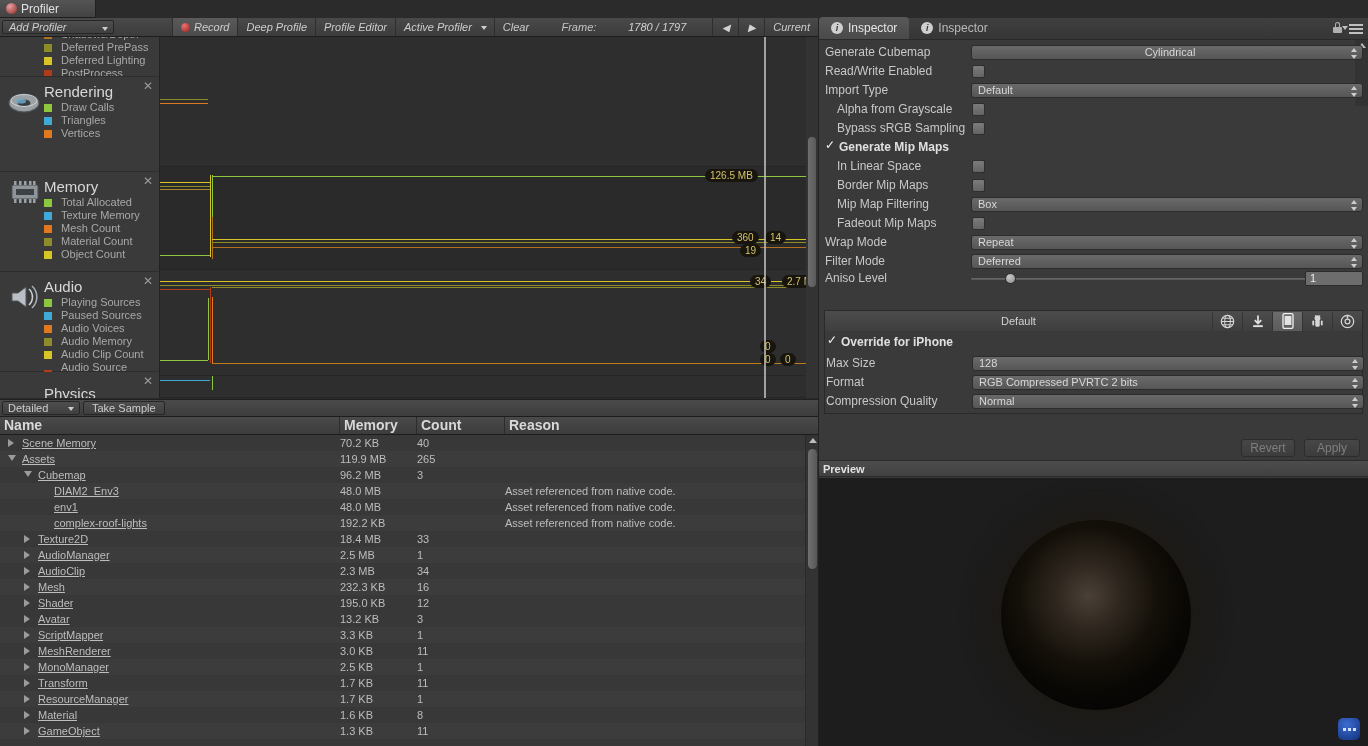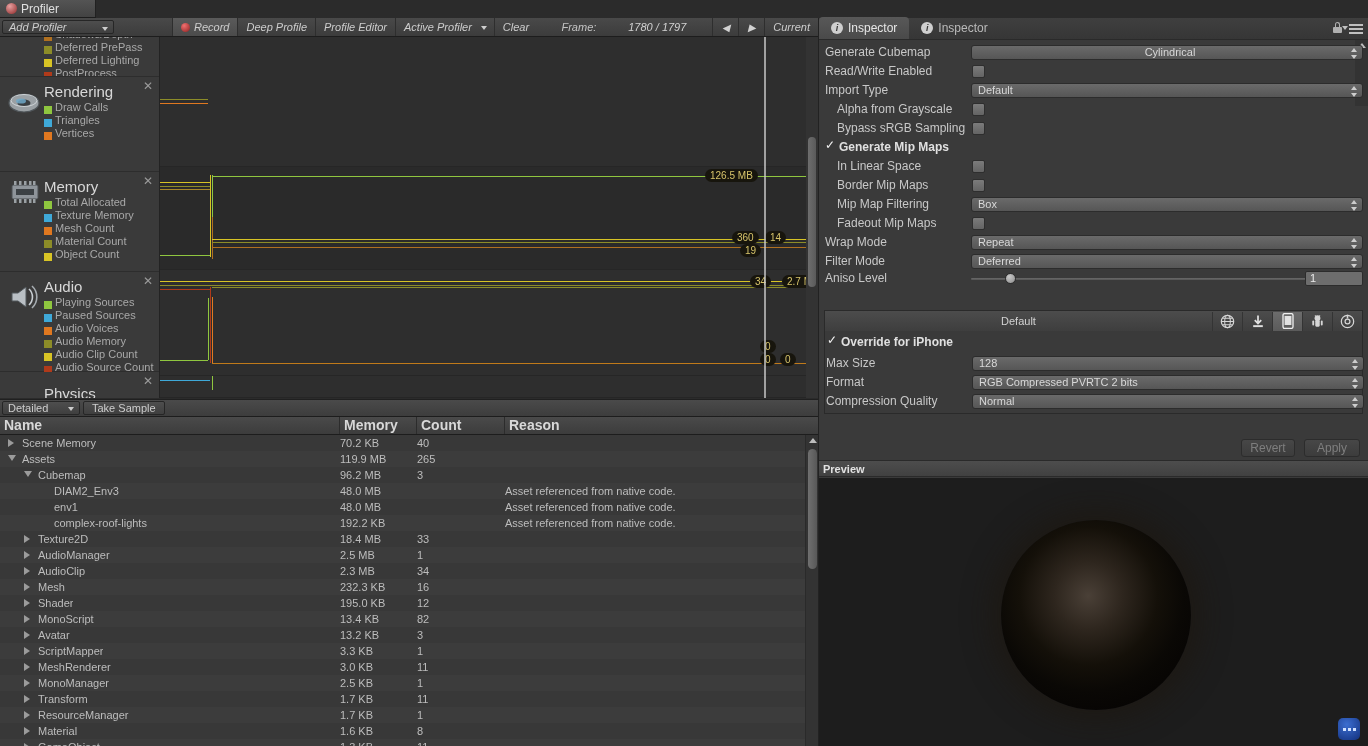--- a/index.html
+++ b/index.html
@@ -99,21 +99,21 @@
     padding: 6px 0 6px 0; background: #3a3a3a;
   }
   .mod.clip-top { padding-top: 0; }
   .mod .close {
     position: absolute; right: 6px; top: 3px; color: #9a9a9a; font-size: 12px; line-height: 1;
   }
   .mod-title { font-size: 15px; color: #d8d8d8; margin-left: 44px; margin-bottom: 1px; }
   .mod-ico {
     position: absolute; left: 8px; top: 12px; width: 32px; height: 28px;
   }
-  .leg { display: flex; align-items: flex-end; gap: 3px; margin-left: 44px; line-height: 13px; }
+  .leg { display: flex; align-items: center; gap: 9px; margin-left: 44px; line-height: 13px; }
   .leg i { width: 8px; height: 8px; display: block; }
   .leg span { font-size: 11px; color: #a8a8a8; }
 
   
   .graphs {
     position: absolute; left: 160px; top: 37px; right: 550px; bottom: 348px;
     background: #2f2f2f; overflow: hidden;
   }
   .gpane { position: absolute; left: 0; right: 12px; background: #2e2e2e; border-bottom: 1px solid #262626; }
   .gpane.alt { background: #2a2a2a; }
@@ -169,21 +169,21 @@
     border-right: 1px solid #2c2c2c; padding-left: 4px;
   }
   .tbl-body {
     position: absolute; left: 0; bottom: 0; width: 818px; height: 311px;
     background: #383838; overflow: hidden;
   }
   .row { position: relative; height: 16px; line-height: 16px; }
   .row.odd { background: #3c3c3c; }
   .row.even { background: #383838; }
   .cell { position: absolute; top: 0; height: 16px; font-size: 11px; color: #bdbdbd; white-space: nowrap; overflow: hidden; }
-  .c-name { left: 0; }
+  .c-name { left: 0; text-decoration: underline; }
   .c-mem  { left: 340px; }
   .c-cnt  { left: 417px; }
   .c-rsn  { left: 505px; }
   .tri {
     position: absolute; top: 4px; width: 0; height: 0;
   }
   .tri.closed { border-top: 4px solid transparent; border-bottom: 4px solid transparent; border-left: 6px solid #9b9b9b; }
   .tri.open   { border-left: 4px solid transparent; border-right: 4px solid transparent; border-top: 6px solid #9b9b9b; }
   .tbl-scroll {
     position: absolute; right: 0; top: 0; bottom: 0; width: 13px; background: #333;
@@ -658,27 +658,20 @@
           <span class="cell c-name" style="left:38px">Mesh</span>
           <span class="cell c-mem">232.3 KB</span>
           <span class="cell c-cnt">16</span>
           <span class="cell c-rsn"></span>
         </div>
         <div class="row even">
           <span class="tri closed" style="left:24px"></span>
           <span class="cell c-name" style="left:38px">Shader</span>
           <span class="cell c-mem">195.0 KB</span>
           <span class="cell c-cnt">12</span>
-          <span class="cell c-rsn"></span>
-        </div>
-        <div class="row odd">
-          <span class="tri closed" style="left:24px"></span>
-          <span class="cell c-name" style="left:38px">MonoScript</span>
-          <span class="cell c-mem">13.4 KB</span>
-          <span class="cell c-cnt">82</span>
           <span class="cell c-rsn"></span>
         </div>
         <div class="row even">
           <span class="tri closed" style="left:24px"></span>
           <span class="cell c-name" style="left:38px">Avatar</span>
           <span class="cell c-mem">13.2 KB</span>
           <span class="cell c-cnt">3</span>
           <span class="cell c-rsn"></span>
         </div>
         <div class="row odd">

